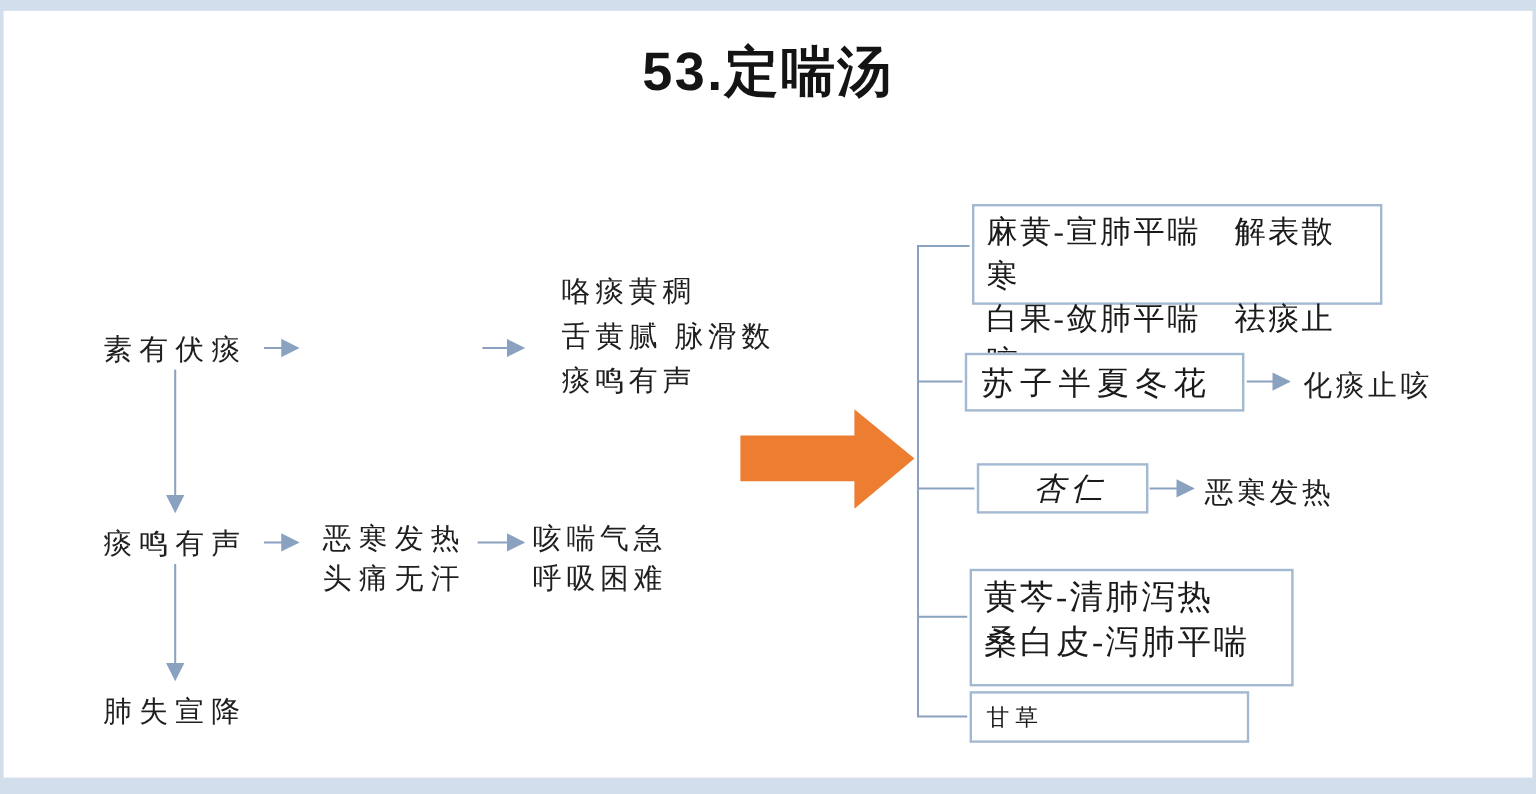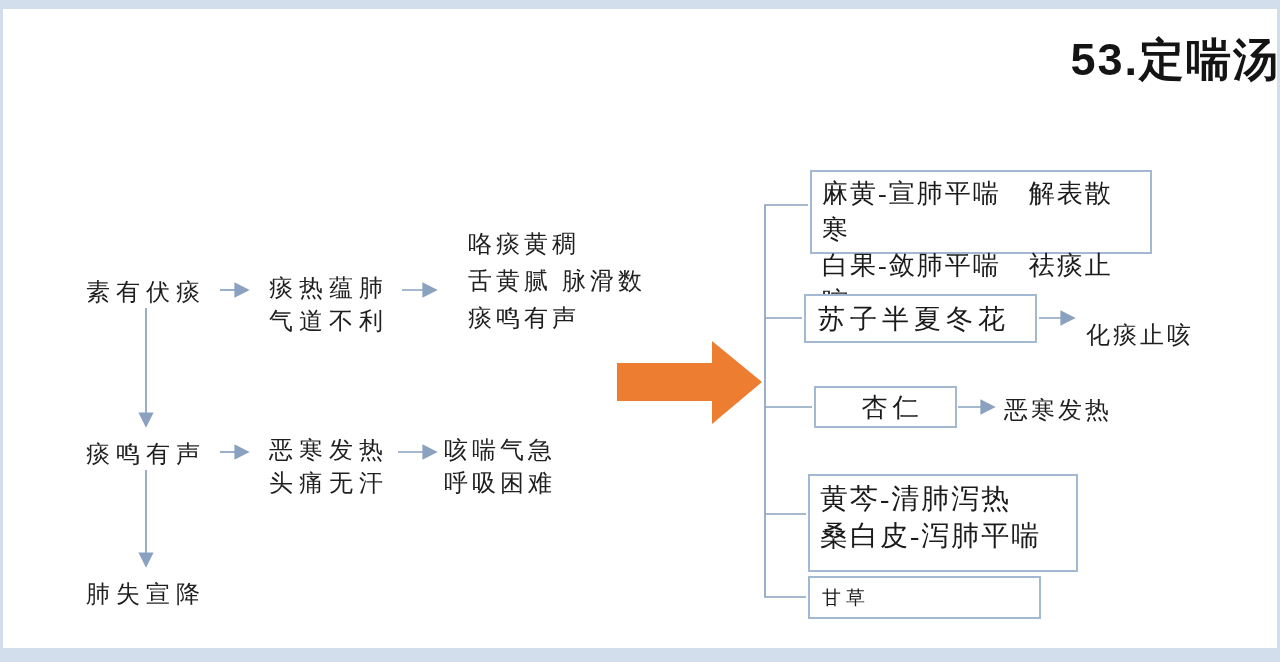--- a/index.html
+++ b/index.html
@@ -9,21 +9,21 @@
     background:#d3deec;
     overflow:hidden;
   }
   .stage { position:relative; width:1280px; height:662px; }
   .slide {
     position:absolute; left:3px; top:9px; right:3px; bottom:14px;
     background:#ffffff;
   }
   .title {
     position:absolute; left:0; right:0; top:30px;
-    text-align:right;
+    text-align:center;
     font-family:"Liberation Sans","DejaVu Sans",sans-serif;
     font-weight:bold; font-size:45px; color:#141414; letter-spacing:2px;
   }
   .node {
     position:absolute;
     font-size:24px; color:#1f1f1f;
     letter-spacing:6px;
     white-space:pre-line;
     line-height:33px;
   }
@@ -31,21 +31,21 @@
   .node.sym { line-height:37px; letter-spacing:4px; }
   .hbox {
     position:absolute;
     border:2px solid #a3b8d1;
     color:#1b1b1b;
     background:#ffffff;
     white-space:pre-line;
   }
   .hbox.two-line { font-size:26px; line-height:36px; padding:4px 10px; letter-spacing:2px; }
   .hbox.one-line { display:flex; align-items:center; font-size:27px; letter-spacing:5px; padding-left:12px; }
-  .hbox.centered { justify-content:center; padding-left:14px; }
+  .hbox.centered { justify-content:center; padding-left:14px;font-style:italic; }
   .effect {
     position:absolute; font-size:24px; color:#1f1f1f; letter-spacing:3px;
   }
   svg.connectors { position:absolute; left:0; top:0; width:1280px; height:662px; }
 </style>
 </head>
 <body>
 
 <div class="stage">
   <div class="slide"></div>
@@ -69,37 +69,35 @@
       <line x1="765" y1="318" x2="802" y2="318"></line>
       <line x1="765" y1="407" x2="812" y2="407"></line>
       <line x1="765" y1="514" x2="806" y2="514"></line>
     </g>
     <polygon points="617,363 712,363 712,341 762,382 712,424 712,401 617,401" fill="#ed7d31"></polygon>
   </svg>
 
   <div class="title">53.定喘汤</div>
 
   <div class="node" style="left:86px; top:276px;">素有伏痰</div>
-  <div class="node center" style="left:254px; top:272px; width:150px;">痰热蕴肺
-气道不利</div>
   <div class="node sym" style="left:468px; top:226px;">咯痰黄稠
 舌黄腻 脉滑数
 痰鸣有声</div>
   <div class="node" style="left:86px; top:438px;">痰鸣有声</div>
   <div class="node center" style="left:254px; top:434px; width:150px;">恶寒发热
 头痛无汗</div>
   <div class="node" style="left:444px; top:434px; letter-spacing:4px;">咳喘气急
 呼吸困难</div>
   <div class="node" style="left:86px; top:578px;">肺失宣降</div>
 
   <div class="hbox two-line" style="left:810px; top:170px; width:342px; height:84px;">麻黄-宣肺平喘　解表散寒
 白果-敛肺平喘　祛痰止咳</div>
 
   <div class="hbox one-line" style="left:804px; top:294px; width:233px; height:49px;">苏子半夏冬花</div>
-  <div class="effect" style="left:1086px; top:319px;">化痰止咳</div>
+  <div class="effect" style="left:1086px; top:305px;">化痰止咳</div>
 
   <div class="hbox one-line centered" style="left:814px; top:386px; width:143px; height:42px; font-size:26px;">杏仁</div>
   <div class="effect" style="left:1004px; top:394px;">恶寒发热</div>
 
   <div class="hbox two-line" style="left:808px; top:474px; width:270px; height:98px; font-size:28px; line-height:37px;">黄芩-清肺泻热
 桑白皮-泻肺平喘</div>
 
   <div class="hbox one-line" style="left:808px; top:576px; width:233px; height:43px; font-size:19px;">甘草</div>
 </div>
 

